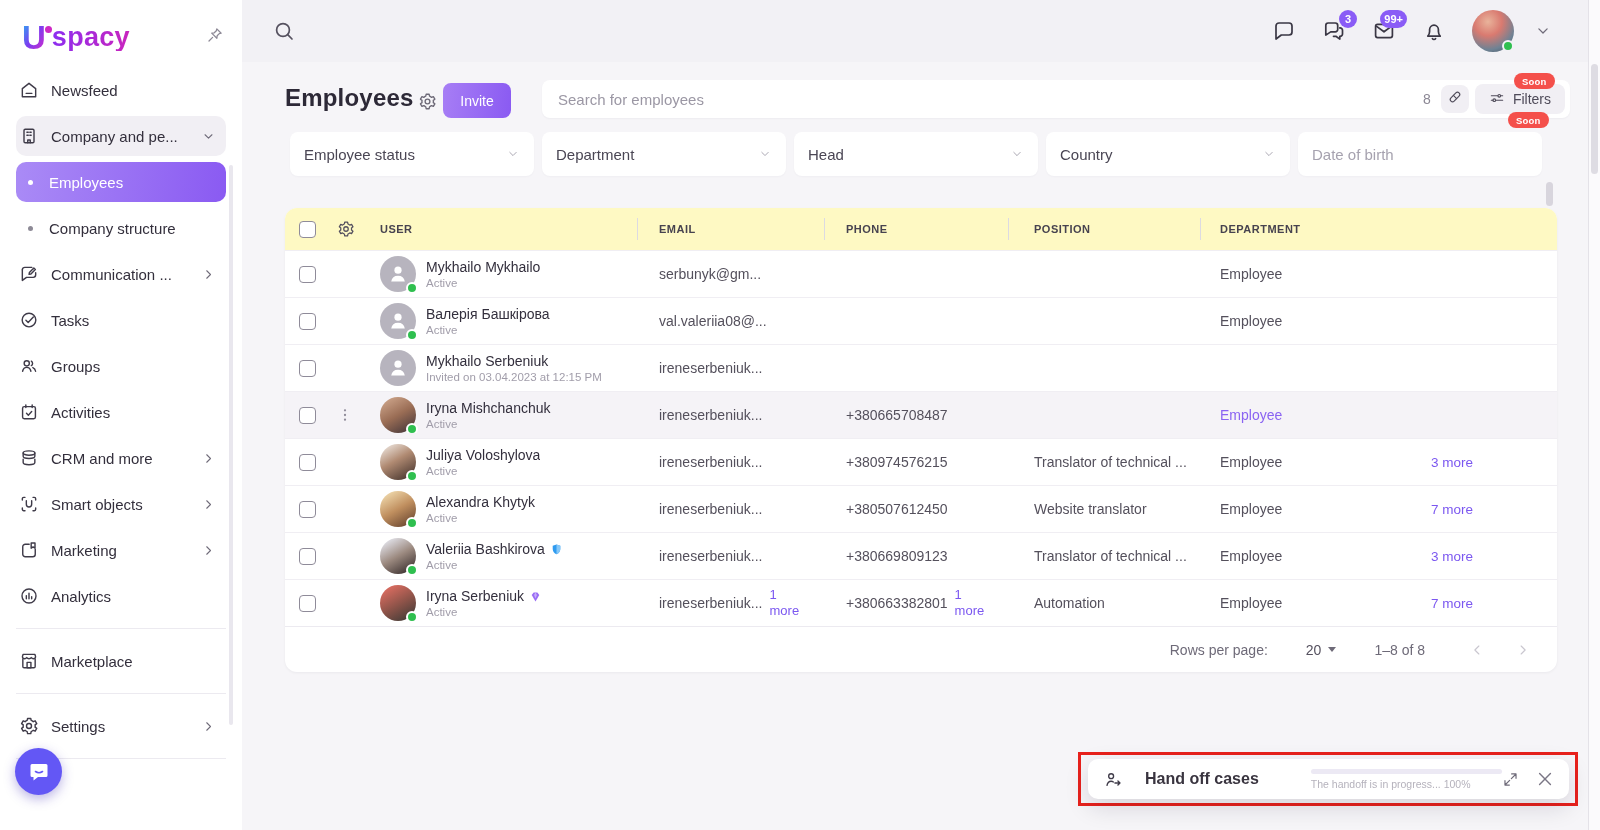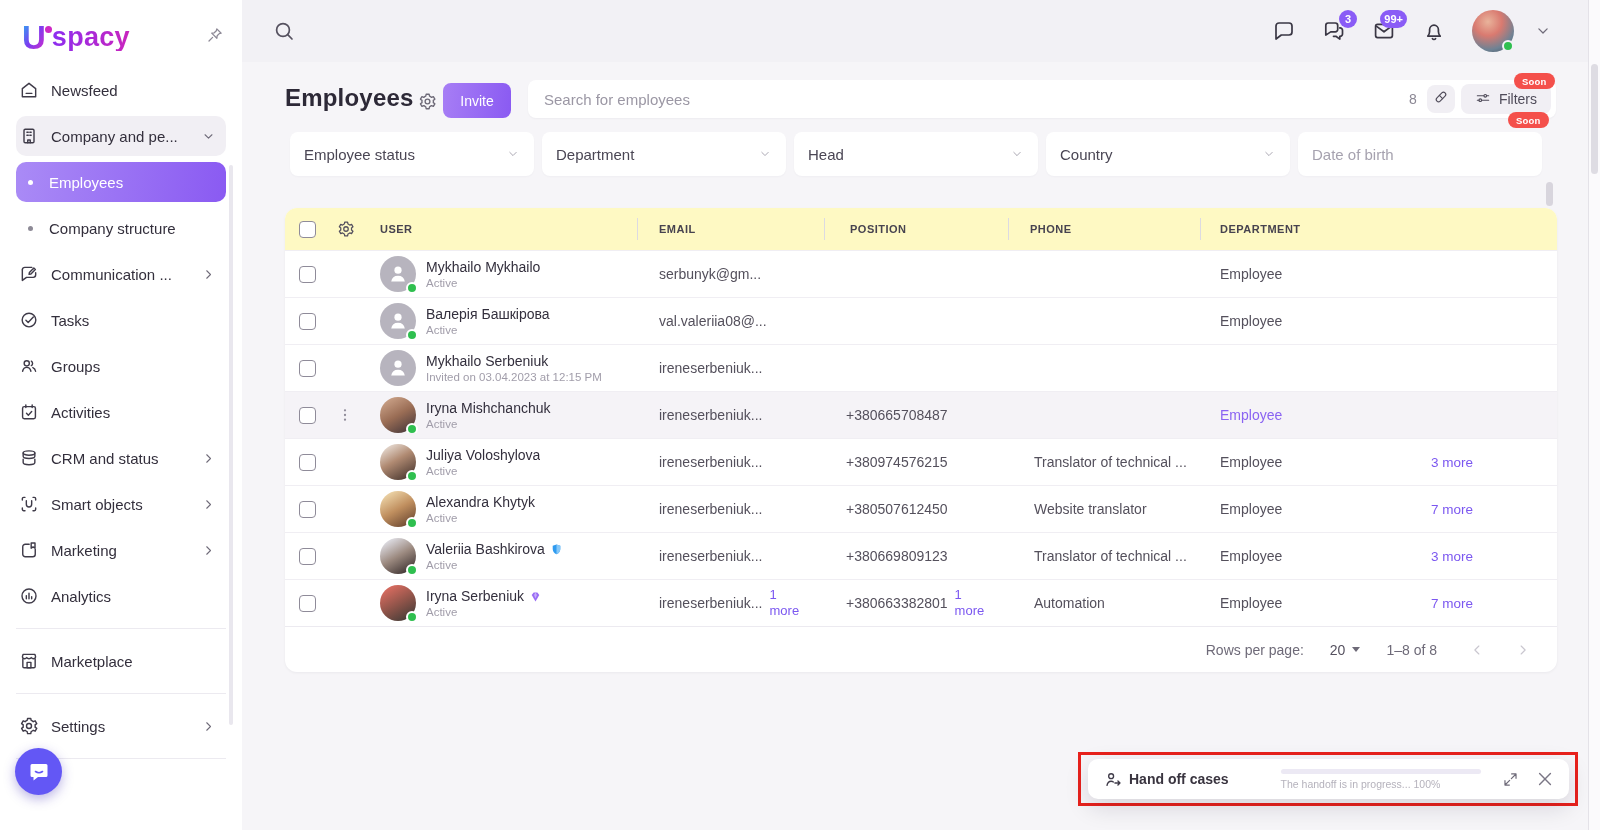--- a/index.html
+++ b/index.html
@@ -56,21 +56,21 @@
   .tb-caret { color:#6f6b79; width:18px; height:18px; cursor:pointer; margin-left:-6px; }
   .tb-caret svg { width:18px; height:18px; }
 
   
   .content { position:absolute; left:242px; top:62px; width:1358px; height:768px; background:#f6f5f8; }
   .page-title { position:absolute; left:43px; top:22px; font-size:24px; font-weight:600; color:#2d2937; letter-spacing:.2px; }
   .title-gear { position:absolute; left:176px; top:30px; width:19px; height:19px; color:#6d6977; cursor:pointer; }
   .title-gear svg { width:19px; height:19px; }
   .invite-btn { position:absolute; left:201px; top:21px; width:68px; height:35px; border:none; border-radius:8px;
     background:linear-gradient(97deg,#a77ef5,#8a5af2); color:#fff; font-size:14px; font-family:inherit; cursor:pointer; }
-  .search-bar { position:absolute; left:286px; top:18px; width:1028px; height:38px; background:#fff; border-radius:8px;
+  .search-bar { position:absolute; left:300px; top:18px; width:1028px; height:38px; background:#fff; border-radius:8px;
     display:flex; align-items:center; padding:0 5px 0 16px; box-shadow:0 1px 2px rgba(30,25,50,.04); }
   .search-bar input { flex:1; border:none; outline:none; background:transparent; font-size:15px;
     font-family:inherit; color:#3a3744; }
   .search-bar input::placeholder { color:#9b97a4; }
   .search-count { color:#8b8794; font-size:14px; margin-right:10px; }
   .eraser-btn { width:28px; height:28px; border-radius:8px; background:#f1eff4; display:flex; align-items:center;
     justify-content:center; color:#4f4b59; margin-right:6px; cursor:pointer; }
   .eraser-btn svg { width:16px; height:16px; }
   .filters-btn { height:30px; border-radius:8px; background:#f1eff4; display:flex; align-items:center; gap:8px;
     padding:0 14px; color:#4f4b59; font-size:14px; cursor:pointer; }
@@ -125,35 +125,35 @@
   .u-top { display:flex; align-items:center; gap:5px; }
   .u-name { font-size:14px; color:#332f3d; }
   .badge-ic { width:13px; height:13px; display:inline-flex; }
   .badge-ic svg { width:13px; height:13px; }
   .u-status { font-size:11.5px; color:#a19daa; margin-top:2px; }
   .more-wrap { display:inline-block; width:38px; line-height:1.25; font-size:13px; color:#7b57f0;
     margin-left:7px; cursor:pointer; text-decoration:none; white-space:normal; }
   .more-link { font-size:13.5px; color:#7b57f0; cursor:pointer; text-decoration:none; }
   .dept-purple { color:#8a63f2; }
   .tfoot { height:46px; border-top:1px solid #eceaf0; display:flex; align-items:center; justify-content:flex-end;
-    gap:26px; padding-right:26px; color:#6e6a78; font-size:14px; }
+    gap:38px; padding-right:26px; color:#6e6a78; font-size:14px; }
   .rpp-value { display:flex; align-items:center; gap:7px; color:#55515f; cursor:pointer; }
   .caret-down { width:0; height:0; border-left:4.5px solid transparent; border-right:4.5px solid transparent;
     border-top:5px solid #6e6a78; }
   .pg-nav { display:flex; align-items:center; gap:30px; margin-left:6px; color:#c9c6cf; }
   .pg-nav span { width:16px; height:16px; cursor:pointer; }
   .pg-nav svg { width:16px; height:16px; }
 
   
   .annotation-box { position:absolute; left:836px; top:690px; width:500px; height:54px; border:3px solid #e8211c; z-index:8; }
   .handoff-card { position:absolute; left:7px; top:4px; width:481px; height:40px; background:#fff; border-radius:10px;
     box-shadow:0 8px 24px rgba(20,15,45,.14); display:flex; align-items:center; padding:0 14px 0 16px; }
   .handoff-ic { width:19px; height:19px; color:#3f3b49; flex:none; }
   .handoff-ic svg { width:19px; height:19px; }
-  .handoff-title { font-size:14px; font-weight:700; color:#39343f; margin-left:6px; white-space:nowrap; }
+  .handoff-title { font-size:16px; font-weight:700; color:#39343f; margin-left:22px; white-space:nowrap; }
   .progress-stack { width:200px; margin-left:52px; display:flex; flex-direction:column; }
   .progress-track { width:100%; height:5px; border-radius:3px; background:#ece9f4; overflow:hidden; }
   .progress-fill { height:100%; background:#7e55f3; border-radius:3px; }
   .progress-caption { font-size:10.5px; color:#b5b2bc; margin-top:4px; white-space:nowrap; }
   .expand-ic { margin-left:auto; width:17px; height:17px; color:#6f6b79; cursor:pointer; }
   .expand-ic svg { width:17px; height:17px; }
   .close-ic { margin-left:16px; width:20px; height:20px; color:#7a7685; cursor:pointer; }
   .close-ic svg { width:20px; height:20px; }
 
   
@@ -236,21 +236,21 @@
               <path d="m9 13.6 2.2 2.2 4-4.3"></path>
             </svg></span>
           <span class="nav-label">Activities</span>
         </div>
         <div class="nav-item">
           <span class="nav-icon"><svg viewBox="0 0 24 24" fill="none" stroke="currentColor" stroke-width="1.7" stroke-linecap="round" stroke-linejoin="round">
               <ellipse cx="12" cy="6" rx="7" ry="2.6"></ellipse>
               <path d="M5 6v4c0 1.4 3.1 2.6 7 2.6s7-1.2 7-2.6V6"></path>
               <path d="M5 13.4V17.4c0 1.4 3.1 2.6 7 2.6s7-1.2 7-2.6v-4"></path>
             </svg></span>
-          <span class="nav-label">CRM and status</span>
+          <span class="nav-label">CRM and more</span>
           <span class="nav-chevron"><svg viewBox="0 0 24 24" fill="none" stroke="currentColor" stroke-width="1.7" stroke-linecap="round" stroke-linejoin="round">
               <path d="m9.2 6 6 6-6 6"></path>
             </svg></span>
         </div>
         <div class="nav-item">
           <span class="nav-icon"><svg viewBox="0 0 24 24" fill="none" stroke="currentColor" stroke-width="1.7" stroke-linecap="round" stroke-linejoin="round">
               <path d="M7.2 4H5.6A1.6 1.6 0 0 0 4 5.6v1.6M16.8 4h1.6A1.6 1.6 0 0 1 20 5.6v1.6M7.2 20H5.6A1.6 1.6 0 0 1 4 18.4v-1.6M16.8 20h1.6a1.6 1.6 0 0 0 1.6-1.6v-1.6"></path>
               <path d="M8.8 8v4.4a3.2 3.2 0 0 0 6.4 0V8"></path>
             </svg></span>
           <span class="nav-label">Smart objects</span>
@@ -408,22 +408,22 @@
             <span class="cb"></span>
           </div>
         <div class="hcell">
             <span class="hgear"><svg viewBox="0 0 24 24" fill="none" stroke="currentColor" stroke-width="1.7" stroke-linecap="round" stroke-linejoin="round">
                 <circle cx="12" cy="12" r="3"></circle>
                 <path d="M19.3 13.4a7.6 7.6 0 0 0 0-2.8l2-1.5-1.9-3.3-2.3 1a7.6 7.6 0 0 0-2.5-1.5L14.1 2.9h-3.8l-.5 2.4a7.6 7.6 0 0 0-2.5 1.5l-2.3-1-1.9 3.3 2 1.5a7.6 7.6 0 0 0 0 2.8l-2 1.5 1.9 3.3 2.3-1a7.6 7.6 0 0 0 2.5 1.5l.5 2.4h3.8l.5-2.4a7.6 7.6 0 0 0 2.5-1.5l2.3 1 1.9-3.3z"></path>
               </svg></span>
           </div>
         <div class="hcell c-user">USER</div>
         <div class="hcell c-email with-div">EMAIL</div>
+        <div class="hcell c-phone with-div">PHONE</div>
         <div class="hcell c-pos with-div">POSITION</div>
-        <div class="hcell c-phone with-div">PHONE</div>
         <div class="hcell c-dept with-div">DEPARTMENT</div>
         <div class="hcell c-more"></div>
       </div>
       <div id="table-body">
           <div class="trow">
             <div class="tcell c-check">
               <span class="cb"></span>
             </div>
             <div class="tcell"></div>
             <div class="tcell c-user">

